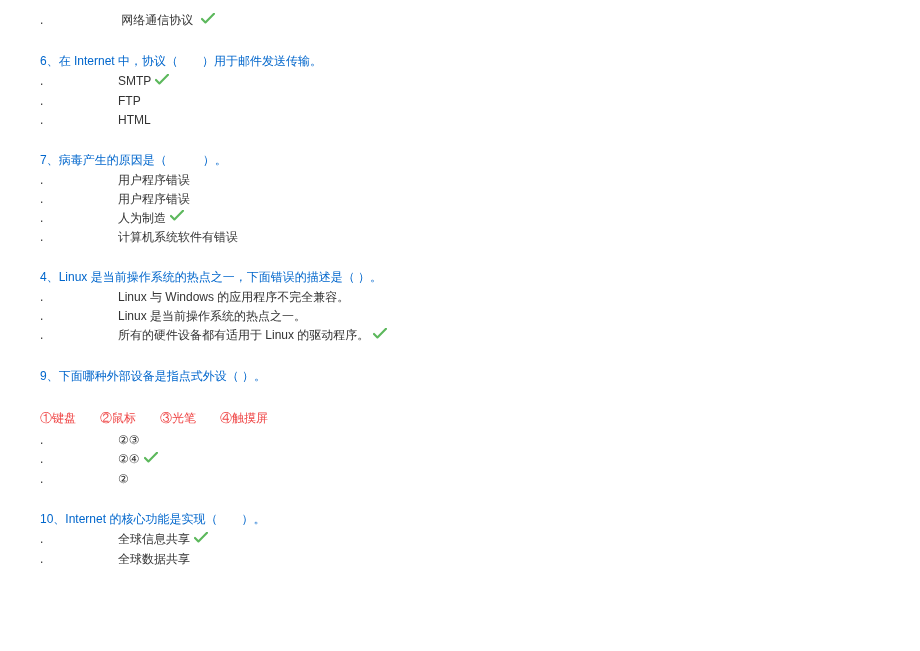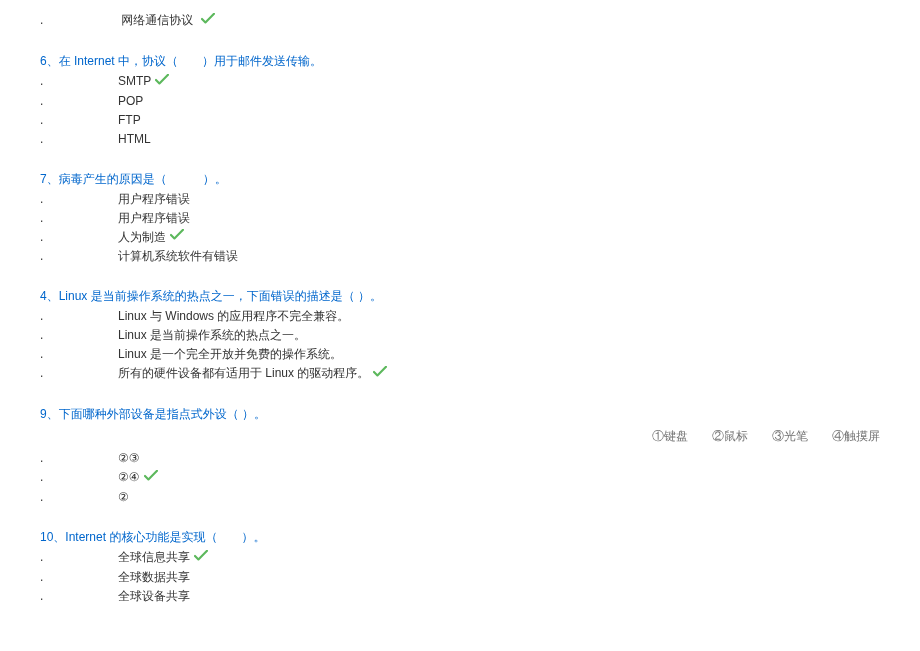--- a/index.html
+++ b/index.html
@@ -30,23 +30,22 @@
   .checkmark {
     display: inline-block;
     margin-left: 4px;
     vertical-align: middle;
   }
   .checkmark svg {
     width: 14px;
     height: 12px;
   }
   .sub-heading {
-    color: #737373;
-    margin: 4px 0 4px 0;
-    text-align: right;
+    color: #ef4444;
+    margin: 24px 0 4px 0;
   }
   .indent {
     padding-left: 38px;
   }
 </style>
 </head>
 <body>
 
 <div class="option-line">
   <span class="bullet">.</span>
@@ -54,40 +53,38 @@
   <span class="checkmark"><svg viewBox="0 0 16 14">
         <path d="M1 7 L5 11 L15 1" stroke="#5cb85c" stroke-width="2.5" fill="none" stroke-linecap="round" stroke-linejoin="round"></path>
       </svg></span>
 </div>
 
 <div class="question-title">6、在 Internet 中，协议（　　）用于邮件发送传输。</div>
 <div id="q6-opts">
     <div class="option-line"><span class="bullet">.</span><span class="indent option-text">SMTP</span><span class="checkmark"><svg viewBox="0 0 16 14">
           <path d="M1 7 L5 11 L15 1" stroke="#5cb85c" stroke-width="2.5" fill="none" stroke-linecap="round" stroke-linejoin="round"></path>
         </svg></span></div>
-    <div class="option-line"><span class="bullet">.</span><span class="indent option-text">POP</span></div>
     <div class="option-line"><span class="bullet">.</span><span class="indent option-text">FTP</span></div>
     <div class="option-line"><span class="bullet">.</span><span class="indent option-text">HTML</span></div>
   </div>
 
 <div class="question-title">7、病毒产生的原因是（　　　）。</div>
 <div id="q7-opts">
     <div class="option-line"><span class="bullet">.</span><span class="indent option-text">用户程序错误</span></div>
     <div class="option-line"><span class="bullet">.</span><span class="indent option-text">用户程序错误</span></div>
     <div class="option-line"><span class="bullet">.</span><span class="indent option-text">人为制造</span><span class="checkmark"><svg viewBox="0 0 16 14">
           <path d="M1 7 L5 11 L15 1" stroke="#5cb85c" stroke-width="2.5" fill="none" stroke-linecap="round" stroke-linejoin="round"></path>
         </svg></span></div>
     <div class="option-line"><span class="bullet">.</span><span class="indent option-text">计算机系统软件有错误</span></div>
   </div>
 
 <div class="question-title">4、Linux 是当前操作系统的热点之一，下面错误的描述是（  ）。</div>
 <div id="q8-opts">
     <div class="option-line"><span class="bullet">.</span><span class="indent option-text">Linux 与 Windows 的应用程序不完全兼容。</span></div>
     <div class="option-line"><span class="bullet">.</span><span class="indent option-text">Linux 是当前操作系统的热点之一。</span></div>
-    <div class="option-line"><span class="bullet">.</span><span class="indent option-text">Linux 是一个完全开放并免费的操作系统。</span></div>
     <div class="option-line"><span class="bullet">.</span><span class="indent option-text">所有的硬件设备都有适用于 Linux 的驱动程序。</span><span class="checkmark"><svg viewBox="0 0 16 14">
           <path d="M1 7 L5 11 L15 1" stroke="#5cb85c" stroke-width="2.5" fill="none" stroke-linecap="round" stroke-linejoin="round"></path>
         </svg></span></div>
   </div>
 
 <div class="question-title">9、下面哪种外部设备是指点式外设（  ）。</div>
 <div class="sub-heading">①键盘　　②鼠标　　③光笔　　④触摸屏</div>
 <div id="q9-opts">
     <div class="option-line"><span class="bullet">.</span><span class="indent option-text">②③</span></div>
     <div class="option-line"><span class="bullet">.</span><span class="indent option-text">②④</span><span class="checkmark"><svg viewBox="0 0 16 14">
@@ -95,14 +92,13 @@
         </svg></span></div>
     <div class="option-line"><span class="bullet">.</span><span class="indent option-text">②</span></div>
   </div>
 
 <div class="question-title">10、Internet 的核心功能是实现（　　）。</div>
 <div id="q10-opts">
     <div class="option-line"><span class="bullet">.</span><span class="indent option-text">全球信息共享</span><span class="checkmark"><svg viewBox="0 0 16 14">
           <path d="M1 7 L5 11 L15 1" stroke="#5cb85c" stroke-width="2.5" fill="none" stroke-linecap="round" stroke-linejoin="round"></path>
         </svg></span></div>
     <div class="option-line"><span class="bullet">.</span><span class="indent option-text">全球数据共享</span></div>
-    <div class="option-line"><span class="bullet">.</span><span class="indent option-text">全球设备共享</span></div>
   </div>
 
 </body></html>

